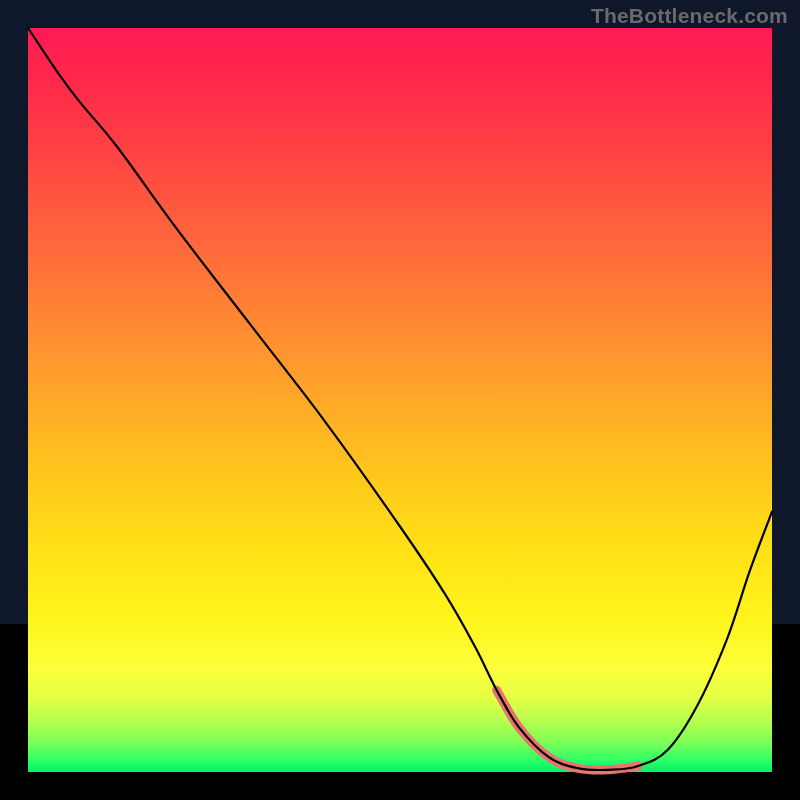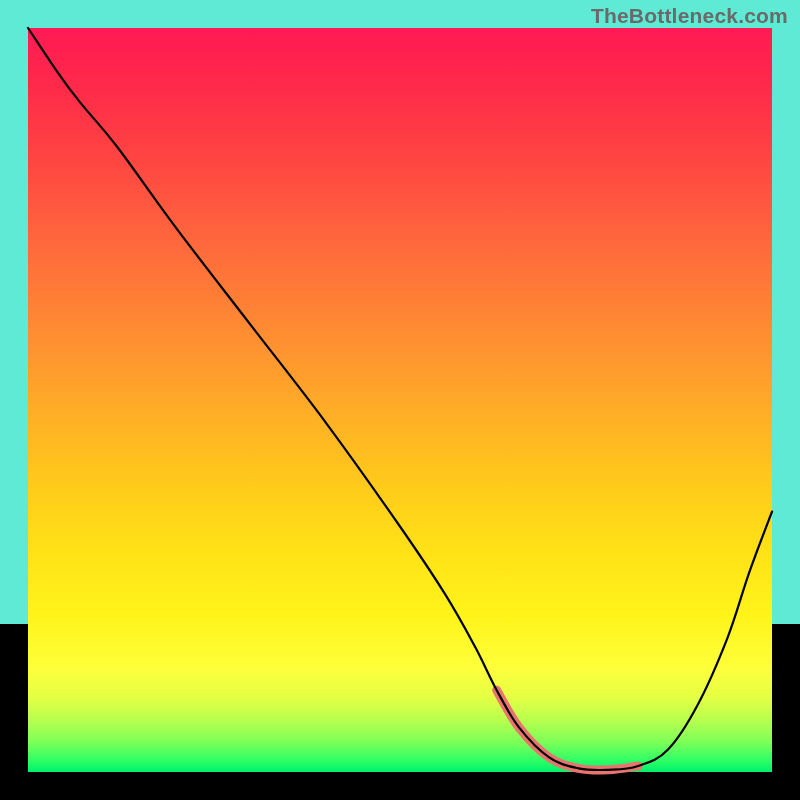--- a/index.html
+++ b/index.html
@@ -10,21 +10,21 @@
     background: #000;
     overflow: hidden;
     font-family: Arial, Helvetica, sans-serif;
   }
   .frame {
     position: absolute;
     top: 0;
     left: 0;
     width: 800px;
     height: 624px;
-    background: #5eead4;
+    background: #0f172a;
     text-align: center;
   }
   .plot-area {
     position: absolute;
     top: 28px;
     left: 28px;
     width: 744px;
     height: 744px;
     
     background: linear-gradient(to bottom,

